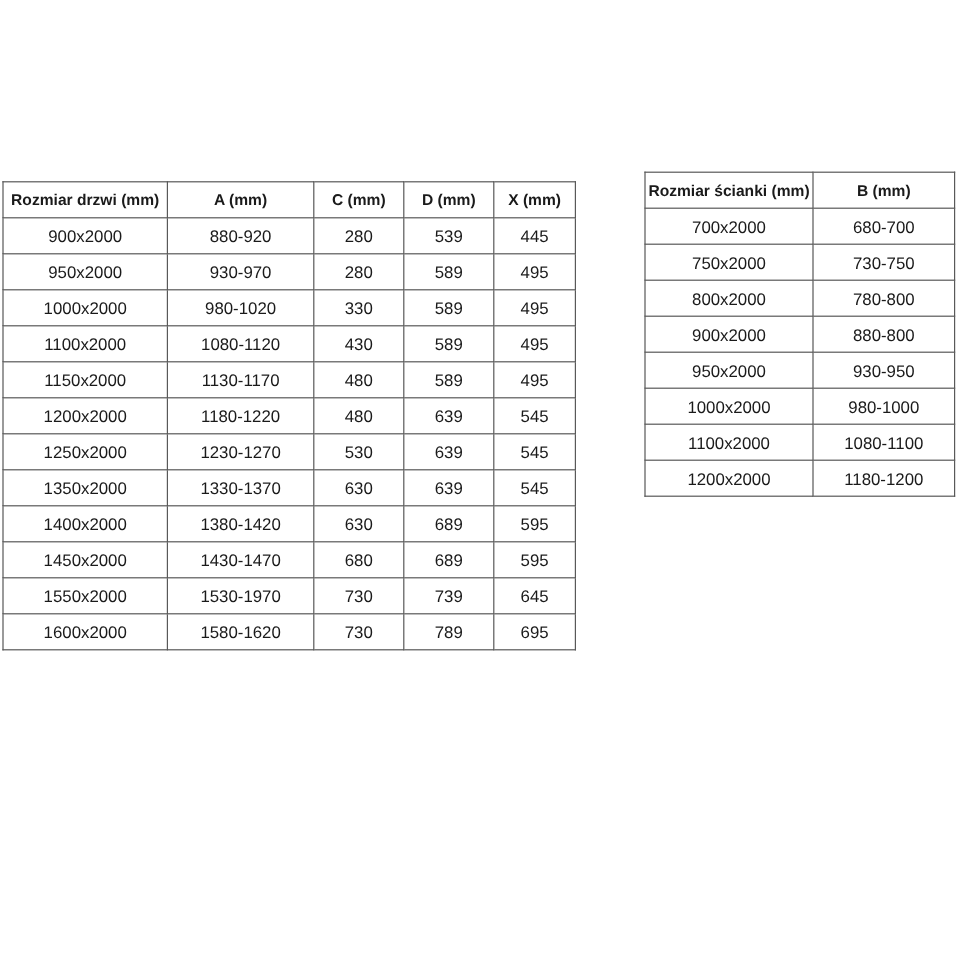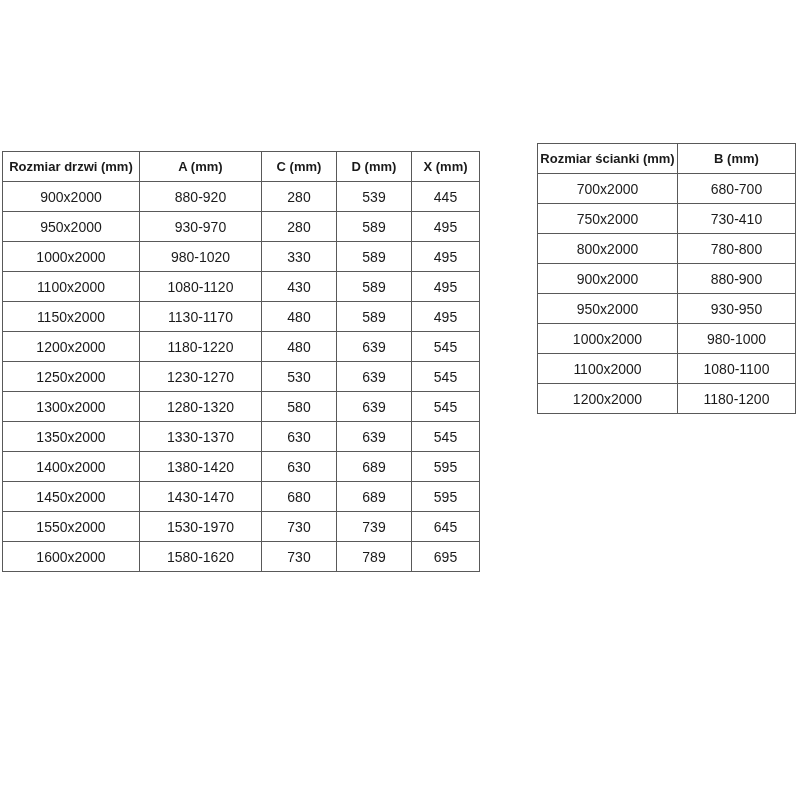--- a/index.html
+++ b/index.html
@@ -121,27 +121,20 @@
           <td>545</td>
         </tr>
         <tr>
           <td>1250x2000</td>
           <td>1230-1270</td>
           <td>530</td>
           <td>639</td>
           <td>545</td>
         </tr>
         <tr>
-          <td>1300x2000</td>
-          <td>1280-1320</td>
-          <td>580</td>
-          <td>639</td>
-          <td>545</td>
-        </tr>
-        <tr>
           <td>1350x2000</td>
           <td>1330-1370</td>
           <td>630</td>
           <td>639</td>
           <td>545</td>
         </tr>
         <tr>
           <td>1400x2000</td>
           <td>1380-1420</td>
           <td>630</td>
@@ -183,29 +176,29 @@
           <th>B (mm)</th>
         </tr>
       </thead>
       <tbody>
         <tr>
           <td>700x2000</td>
           <td>680-700</td>
         </tr>
         <tr>
           <td>750x2000</td>
-          <td>730-410</td>
+          <td>730-750</td>
         </tr>
         <tr>
           <td>800x2000</td>
           <td>780-800</td>
         </tr>
         <tr>
           <td>900x2000</td>
-          <td>880-900</td>
+          <td>880-800</td>
         </tr>
         <tr>
           <td>950x2000</td>
           <td>930-950</td>
         </tr>
         <tr>
           <td>1000x2000</td>
           <td>980-1000</td>
         </tr>
         <tr>

